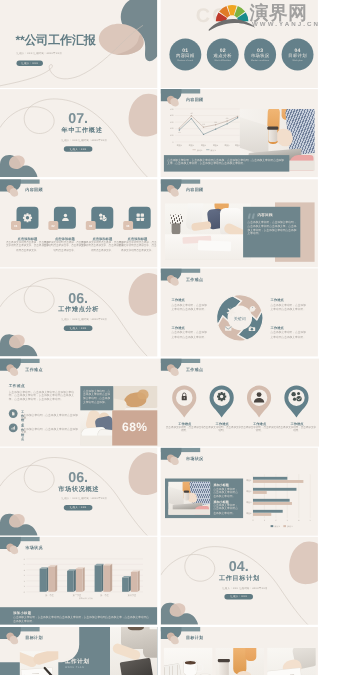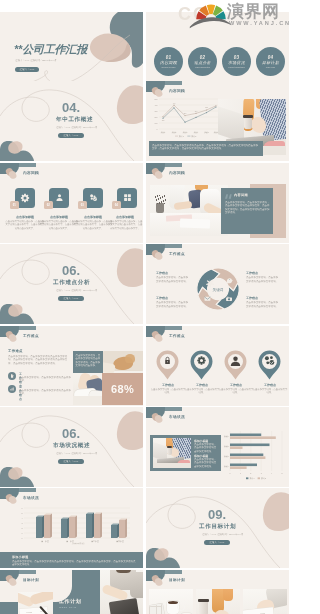--- a/index.html
+++ b/index.html
@@ -3,22 +3,22 @@
 <meta charset="utf-8">
 <title>PPT Template Preview</title>
 <style>
   html,body{margin:0;padding:0;background:#ffffff;}
   body{width:290px;height:614px;overflow:hidden;
        font-family:"Liberation Sans", sans-serif;
        -webkit-font-smoothing:antialiased;}
   .sheet{position:relative;width:290px;height:614px;background:#ffffff;}
   .slide{position:absolute;width:143px;height:80px;overflow:hidden;background:#F5F0EB;}
   .sl-col0{left:0px;} .sl-col1{left:146px;}
-  .r0{top:12px;font-style:italic;} .r1{top:81.4px;} .r2{top:162.8px;} .r3{top:244.2px;}
-  .r4{top:325.6px;} .r5{top:407px;} .r6{top:488.4px;} .r7{top:569.8px;}
+  .r0{top:0px;} .r1{top:81.4px;} .r2{top:162.8px;} .r3{top:244.2px;}
+  .r4{top:325.6px;padding-left:32px;} .r5{top:407px;} .r6{top:488.4px;} .r7{top:569.8px;}
 
   
   .hdr{position:absolute;left:0;top:0;width:26px;height:15px;background:#6E858C;
        border-bottom-right-radius:13px;}
   .hdr-o1{position:absolute;left:9px;top:5px;width:11px;height:9px;border-radius:50%;
        background:#D6BCAE;transform:rotate(-32deg);}
   .hdr-o2{position:absolute;left:13px;top:8px;width:10px;height:9px;border-radius:50%;
        background:#E4D2C7;transform:rotate(-32deg);}
   .hdr-t{position:absolute;left:31px;top:5.5px;font-size:4.2px;color:#5E7880;letter-spacing:.3px;
        font-weight:700;white-space:nowrap;}
@@ -135,21 +135,21 @@
 
 <div class="slide sl-col0 r1">
   <svg style="position:absolute;left:0;top:0;" width="143" height="80" viewBox="0 0 143 80">
     <path d="M130 5 C 140 2, 150 8, 152 20 C 154 32, 146 42, 134 43 C 122 44, 116 36, 117 25 C 118 15, 123 8, 130 5 Z" fill="#DDC9BE"></path>
     <path d="M0 80 L0 68 C 0.5 62, 4.5 59.5, 9.5 60 C 15 60.5, 18.5 65, 19 70.5 C 23 68.5, 29 69.5, 32 75 C 33.5 77.5, 34 79, 34 80 Z" fill="#74898F"></path>
     <path d="M12.5 61 C 18 59, 23 61.5, 22.5 66 C 22 71, 16.5 74, 11.5 72 C 6.5 70, 7.5 63, 12.5 61 Z" fill="#DBC4B7" opacity="0.92"></path>
   </svg>
   <svg style="position:absolute;left:0;top:0;" width="143" height="80" viewBox="0 0 143 80">
     <path d="M0 35 C 8 22, 24 13, 38 17 C 50 20, 53 32, 44 38 C 35 44, 22 38, 22 27 C 22 16, 36 8, 52 9 C 76 10, 96 28, 108 46 C 118 61, 126 72, 134 80" fill="none" stroke="#CCC3BA" stroke-width="0.5"></path>
   </svg>
-  <div class="dv-num" style="left:62px;top:20px;">04.</div>
+  <div class="dv-num" style="left:62px;top:20px;">07.</div>
   <div class="dv-title" style="left:56px;top:35px;">年中工作概述</div>
   <div class="cv-sub" style="left:56px;top:45px;">汇报人：XXX  汇报时间：20XX年XX月</div>
   <div class="cv-btn" style="left:58px;top:51.5px;width:26px;">汇报人：XXX</div>
 </div>
 
 <div class="slide sl-col1 r1">
   <div class="hdr-bar"></div>
   <div class="hdr"></div>
   <div class="hdr-o1"></div>
   <div class="hdr-o2"></div>
@@ -656,21 +656,21 @@
 
 <div class="slide sl-col1 r6">
   <svg style="position:absolute;left:0;top:0;" width="143" height="80" viewBox="0 0 143 80">
     <path d="M130 5 C 140 2, 150 8, 152 20 C 154 32, 146 42, 134 43 C 122 44, 116 36, 117 25 C 118 15, 123 8, 130 5 Z" fill="#DDC9BE"></path>
     <path d="M0 80 L0 68 C 0.5 62, 4.5 59.5, 9.5 60 C 15 60.5, 18.5 65, 19 70.5 C 23 68.5, 29 69.5, 32 75 C 33.5 77.5, 34 79, 34 80 Z" fill="#74898F"></path>
     <path d="M12.5 61 C 18 59, 23 61.5, 22.5 66 C 22 71, 16.5 74, 11.5 72 C 6.5 70, 7.5 63, 12.5 61 Z" fill="#DBC4B7" opacity="0.92"></path>
   </svg>
   <svg style="position:absolute;left:0;top:0;" width="143" height="80" viewBox="0 0 143 80">
     <path d="M0 35 C 8 22, 24 13, 38 17 C 50 20, 53 32, 44 38 C 35 44, 22 38, 22 27 C 22 16, 36 8, 52 9 C 76 10, 96 28, 108 46 C 118 61, 126 72, 134 80" fill="none" stroke="#CCC3BA" stroke-width="0.5"></path>
   </svg>
-  <div class="dv-num" style="left:62px;top:20px;">09.</div>
+  <div class="dv-num" style="left:62px;top:20px;">04.</div>
   <div class="dv-title" style="left:53px;top:35px;">工作目标计划</div>
   <div class="cv-sub" style="left:56px;top:45px;">汇报人：XXX  汇报时间：20XX年XX月</div>
   <div class="cv-btn" style="left:58px;top:51.5px;width:26px;">汇报人：XXX</div>
 </div>
 
 <div class="slide sl-col0 r7" style="background:#6E858C;">
   <div style="position:absolute;left:0;top:0;width:72px;height:32px;background:#F5F0EB;border-bottom-right-radius:16px;"></div>
   <div class="hdr-bar"></div>
   <div class="hdr"></div>
   <div class="hdr-o1"></div>

